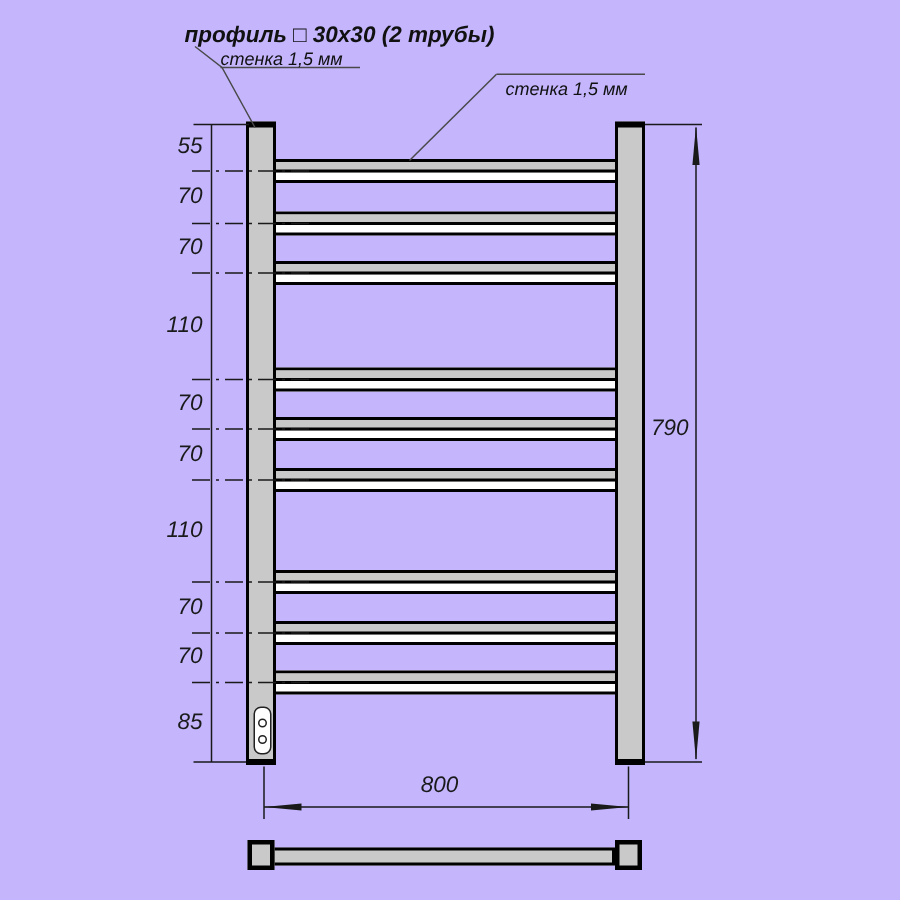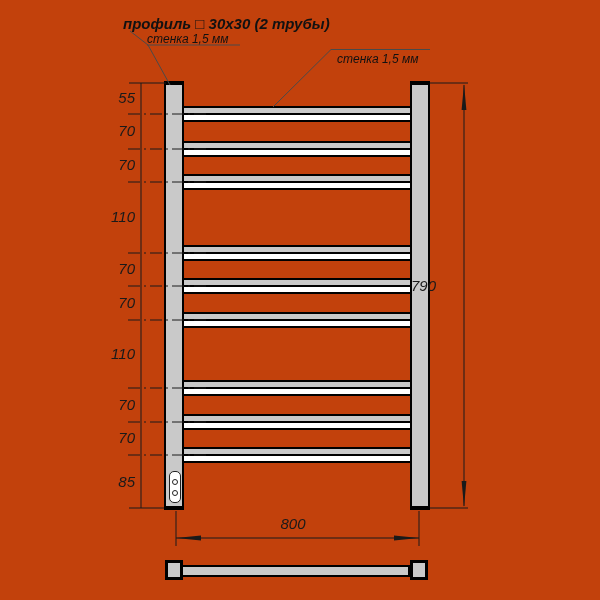--- a/index.html
+++ b/index.html
@@ -1,17 +1,17 @@
 <!DOCTYPE html>
 <html><head>
 <meta charset="utf-8">
 <style>
   html,body{margin:0;padding:0;background:#fff;}
   .canvas{
-    position:relative;width:600px;height:600px;background:#c2410c;
+    position:relative;width:600px;height:600px;background:#c4b5fd;
     font-family:"Liberation Sans",sans-serif;overflow:hidden;
   }
   
   .post{
     position:absolute;top:81px;height:429px;width:20px;
     background:#c9c9c9;border:2px solid #000;
     border-top-width:4px;border-bottom-width:4px;
     box-sizing:border-box;z-index:2;
   }
   .post.left{left:164px;}
@@ -146,17 +146,17 @@
   <div class="dim chain" style="top:122px;">70</div>
   <div class="dim chain" style="top:156px;">70</div>
   <div class="dim chain" style="top:208px;">110</div>
   <div class="dim chain" style="top:260px;">70</div>
   <div class="dim chain" style="top:294px;">70</div>
   <div class="dim chain" style="top:345px;">110</div>
   <div class="dim chain" style="top:396px;">70</div>
   <div class="dim chain" style="top:429px;">70</div>
   <div class="dim chain" style="top:473px;">85</div>
 
-  <div class="dim" style="left:396px;top:277px;width:40px;text-align:right;">790</div>
+  <div class="dim" style="left:419px;top:277px;width:40px;text-align:right;">790</div>
 
   <div class="dim" style="left:243px;top:515px;width:100px;text-align:center;">800</div>
 
 </div>
 
 </body></html>

